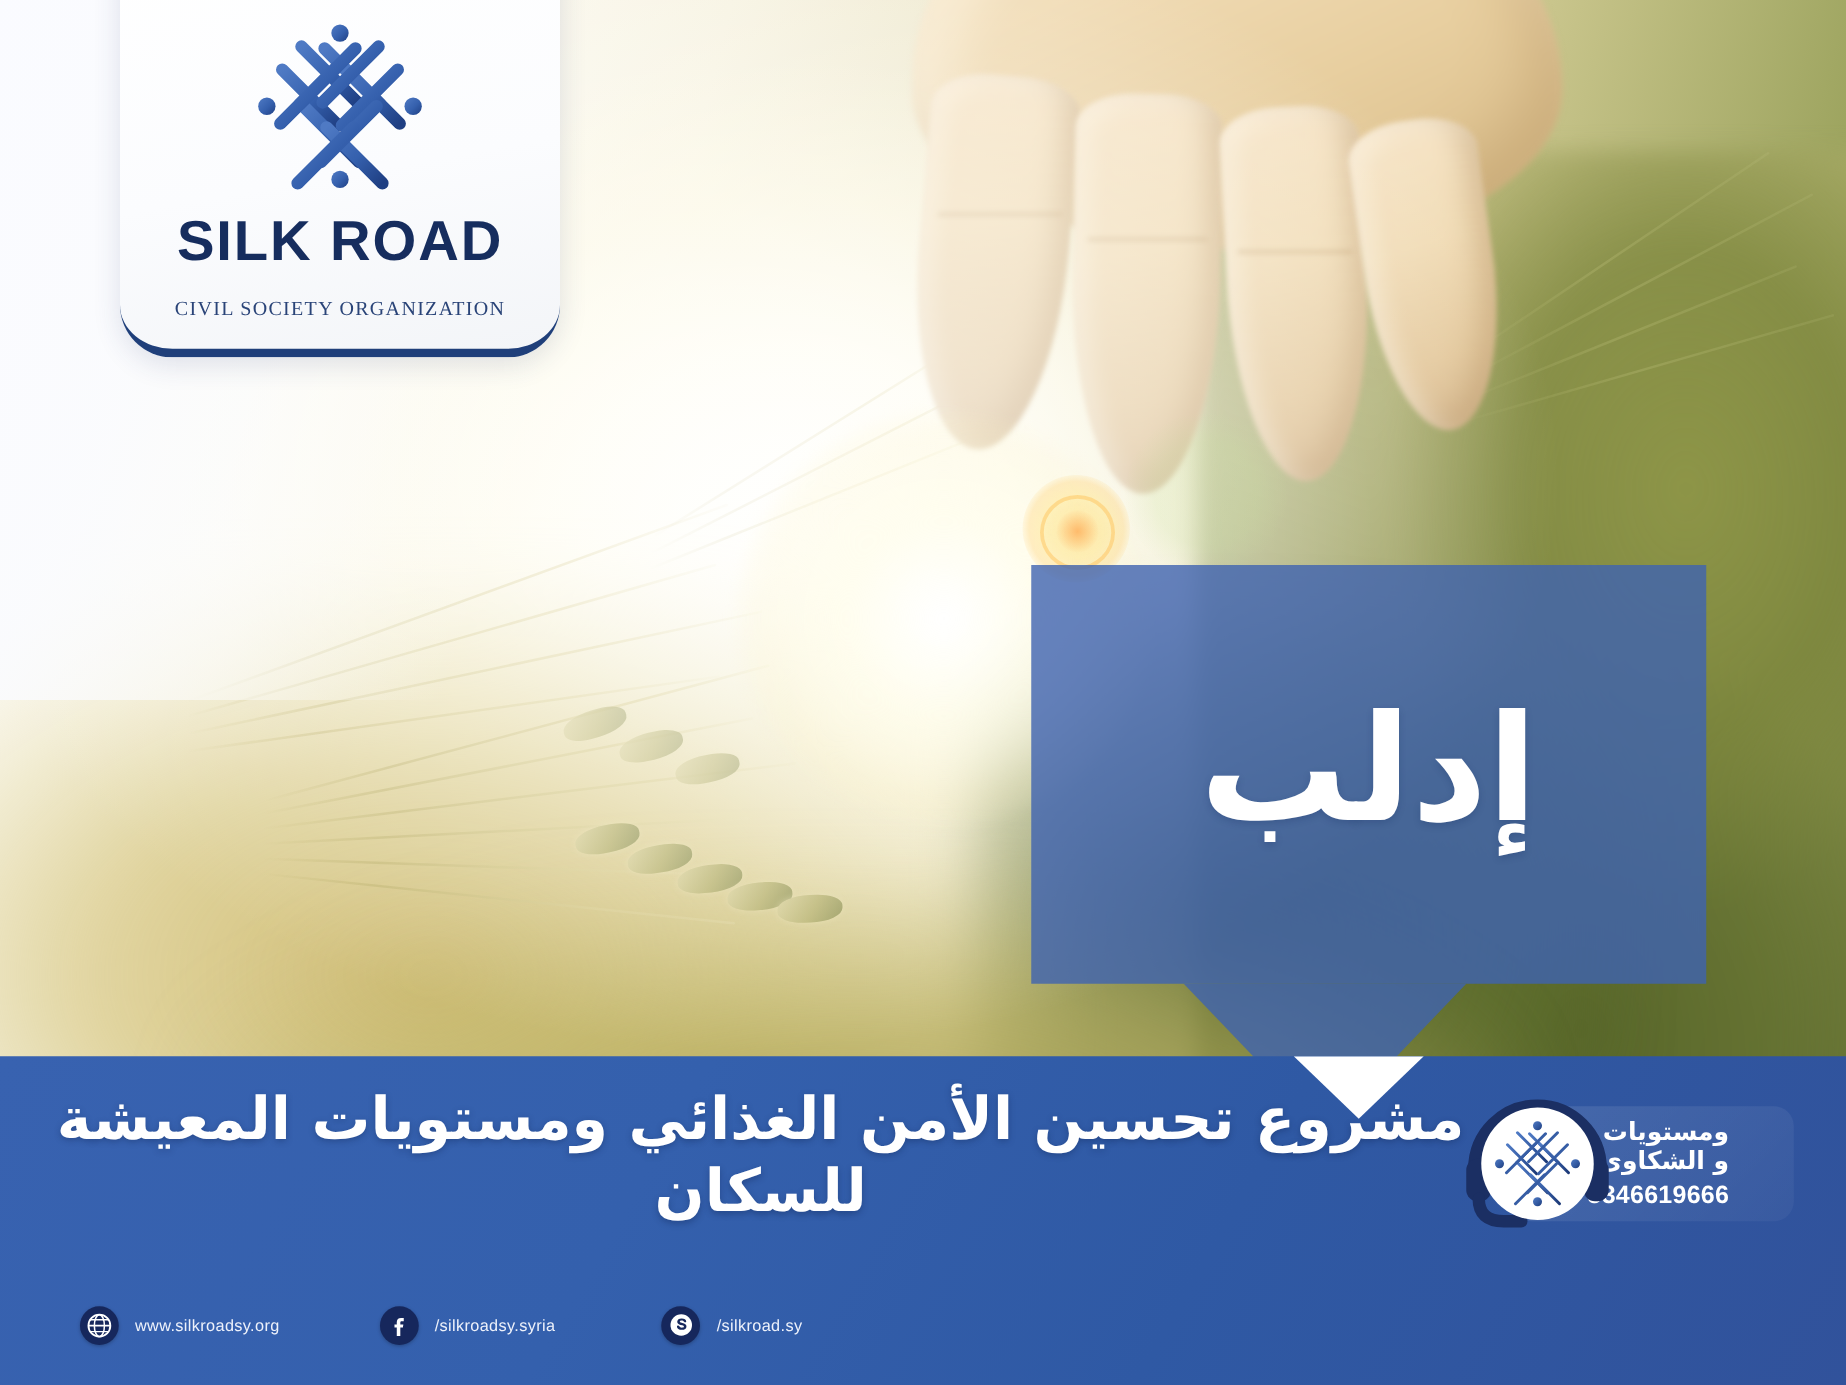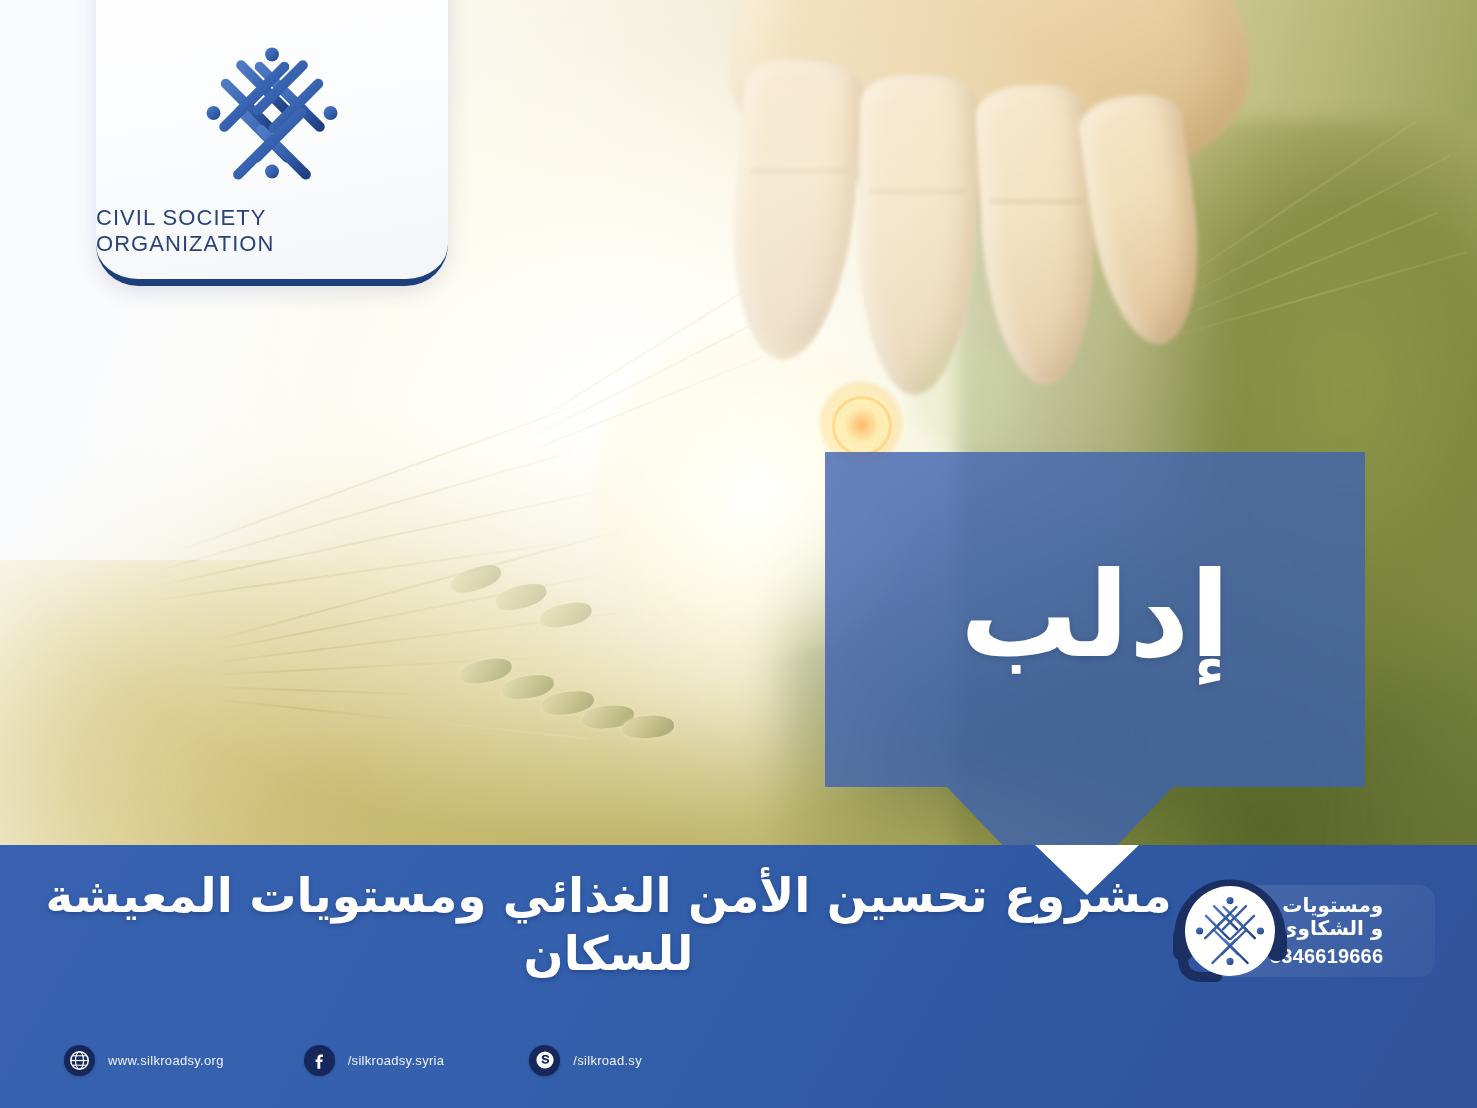--- a/index.html
+++ b/index.html
@@ -114,23 +114,23 @@
     padding-bottom:22px;
     overflow:hidden;
   }
   .logo-card .mark{width:154px;height:154px;margin-bottom:8px;}
   .brand-name{
     font-family:"Liberation Sans",sans-serif;
     font-weight:700;font-size:45px;letter-spacing:1.5px;color:#162d5e;
     line-height:1;direction:ltr;
   }
   .brand-sub{
-    font-family:Liberation Sans, sans-serif;
-    font-weight:400;font-size:22px;letter-spacing:1.05px;color:#2a4478;
-    margin-top:7px;direction:ltr;
+    font-family:Liberation Serif, serif;
+    font-weight:400;font-size:16px;letter-spacing:1.05px;color:#2a4478;
+    margin-top:24px;direction:ltr;
   }
 
   
   .callout{
     position:absolute;left:825px;top:452px;width:540px;height:335px;
     background:rgba(63,99,176,.80);
   }
   .callout .label{
     position:absolute;inset:0;
     display:flex;align-items:center;justify-content:center;
@@ -303,20 +303,21 @@
         <line x1="116" y1="40" x2="58" y2="98"></line>
         <line x1="96" y1="60" x2="38" y2="118"></line>
       </g>
       <g fill="url(#lg)">
         <circle cx="100" cy="24" r="9"></circle>
         <circle cx="100" cy="176" r="9"></circle>
         <circle cx="24" cy="100" r="9"></circle>
         <circle cx="176" cy="100" r="9"></circle>
       </g>
     </svg>
+    <div class="brand-name">SILK ROAD</div>
     <div class="brand-sub">CIVIL SOCIETY ORGANIZATION</div>
   </div>
 
   <div class="callout">
     <div class="label">إدلب</div>
   </div>
   <div class="callout-tail"></div>
 
   <div class="footer">
     <div class="footer-notch"></div>

